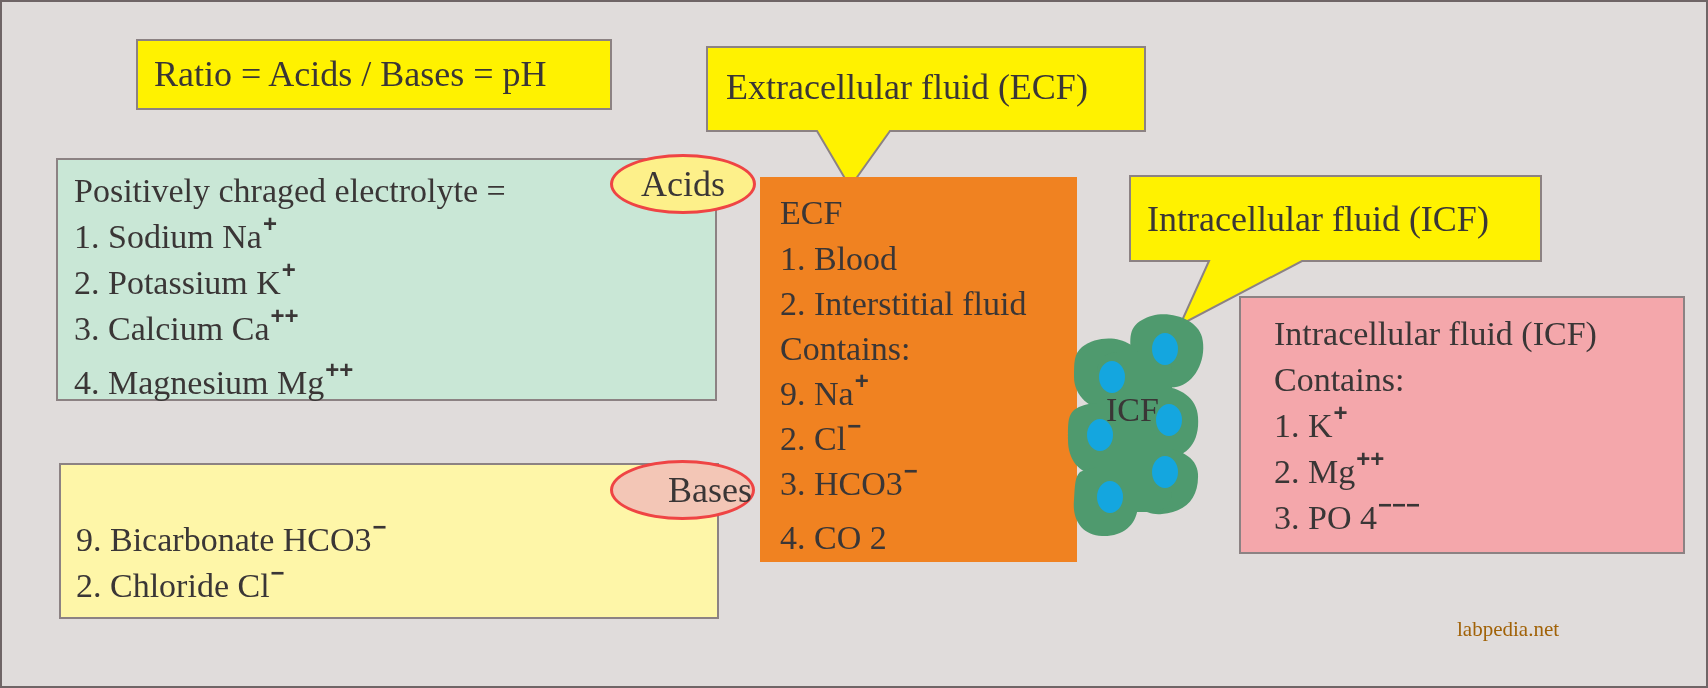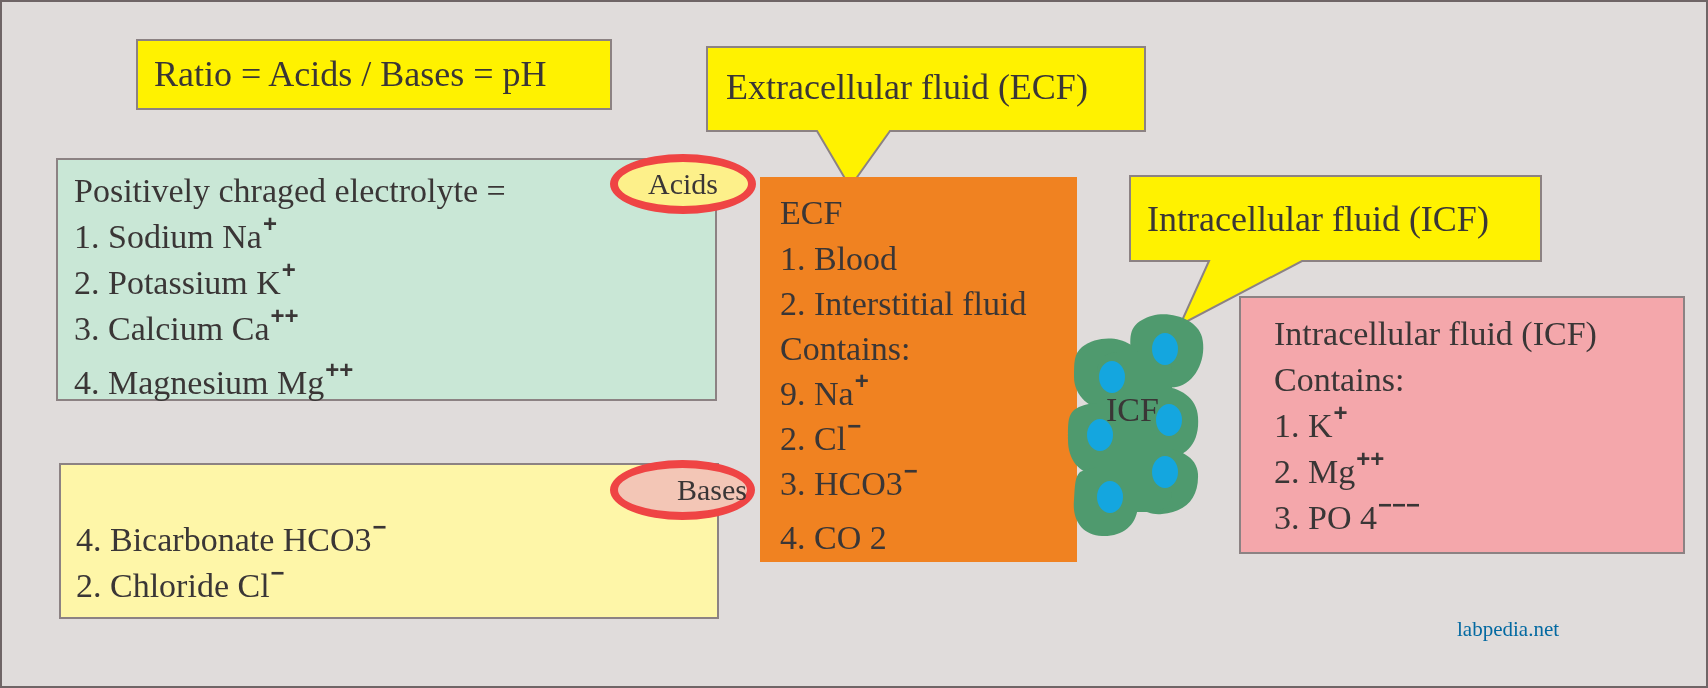--- a/index.html
+++ b/index.html
@@ -6,25 +6,25 @@
   body { width: 1708px; height: 688px; overflow: hidden; background: #e0dcdb; }
   #canvas {
     position: relative; width: 1708px; height: 688px; box-sizing: border-box;
     border: 2px solid #6f6566; background: #e0dcdb;
     font-family: "Liberation Serif", "DejaVu Serif", serif; color: #3a3636;
   }
   .box { position: absolute; box-sizing: border-box; border: 2px solid #8c8283; }
   .line { position: absolute; white-space: nowrap; font-size: 34px; line-height: 46px; }
   .sup { position: relative; font-family: "Liberation Sans", "DejaVu Sans", sans-serif; font-size: 24px; font-weight: bold; top: -16px; margin-left: 1px; }
   .ellipse {
-    position: absolute; box-sizing: border-box; border: 8px solid #ef4444; border-radius: 50%;
-    display: flex; align-items: center; justify-content: center; font-size: 30px;
+    position: absolute; box-sizing: border-box; border: 3px solid #ef4444; border-radius: 50%;
+    display: flex; align-items: center; justify-content: center; font-size: 36px;
   }
   svg.overlay { position: absolute; left: 0; top: 0; }
-  .watermark { position: absolute; font-size: 21px; color: #0369a1; }
+  .watermark { position: absolute; font-size: 21px; color: #a16207; }
 </style>
 </head>
 <body>
 
 <div id="canvas">
 
   <svg class="overlay" width="1708" height="688">
 
     <polygon points="705,45 1143,45 1143,129 888,129 848,185 815,129 705,129" fill="#fff200" stroke="#8c8283" stroke-width="2"></polygon>
 
@@ -46,21 +46,21 @@
       <span class="line" style="left: 72px; top: 258px;"><span>2. Potassium K</span><span class="sup">+</span></span>
       <span class="line" style="left: 72px; top: 304px;"><span>3. Calcium Ca</span><span class="sup">++</span></span>
       <span class="line" style="left: 72px; top: 358px;"><span>4. Magnesium Mg</span><span class="sup">++</span></span>
     </div>
   <div class="ellipse" style="left:608px;top:152px;width:146px;height:60px;background:#fdf08a;">
     <span>Acids</span>
   </div>
 
   <div class="box" style="left:57px;top:461px;width:660px;height:156px;background:#fef6a8;"></div>
   <div id="negative-items">
-      <span class="line" style="left: 74px; top: 515px;"><span>4. Bicarbonate HCO3</span><span class="sup">−</span></span>
+      <span class="line" style="left: 74px; top: 515px;"><span>9. Bicarbonate HCO3</span><span class="sup">−</span></span>
       <span class="line" style="left: 74px; top: 561px;"><span>2. Chloride Cl</span><span class="sup">−</span></span>
     </div>
   <div class="ellipse" style="left:608px;top:458px;width:145px;height:60px;background:#f3c6b6;justify-content:flex-end;">
     <span>Bases</span>
   </div>
 
   <div class="box" style="left:758px;top:175px;width:317px;height:385px;background:#f08221;border:none;"></div>
   <span class="line" style="left:778px;top:188px;">ECF</span>
   <div id="ecf-items">
       <span class="line" style="left: 778px; top: 234px;"><span>1. Blood</span></span>

